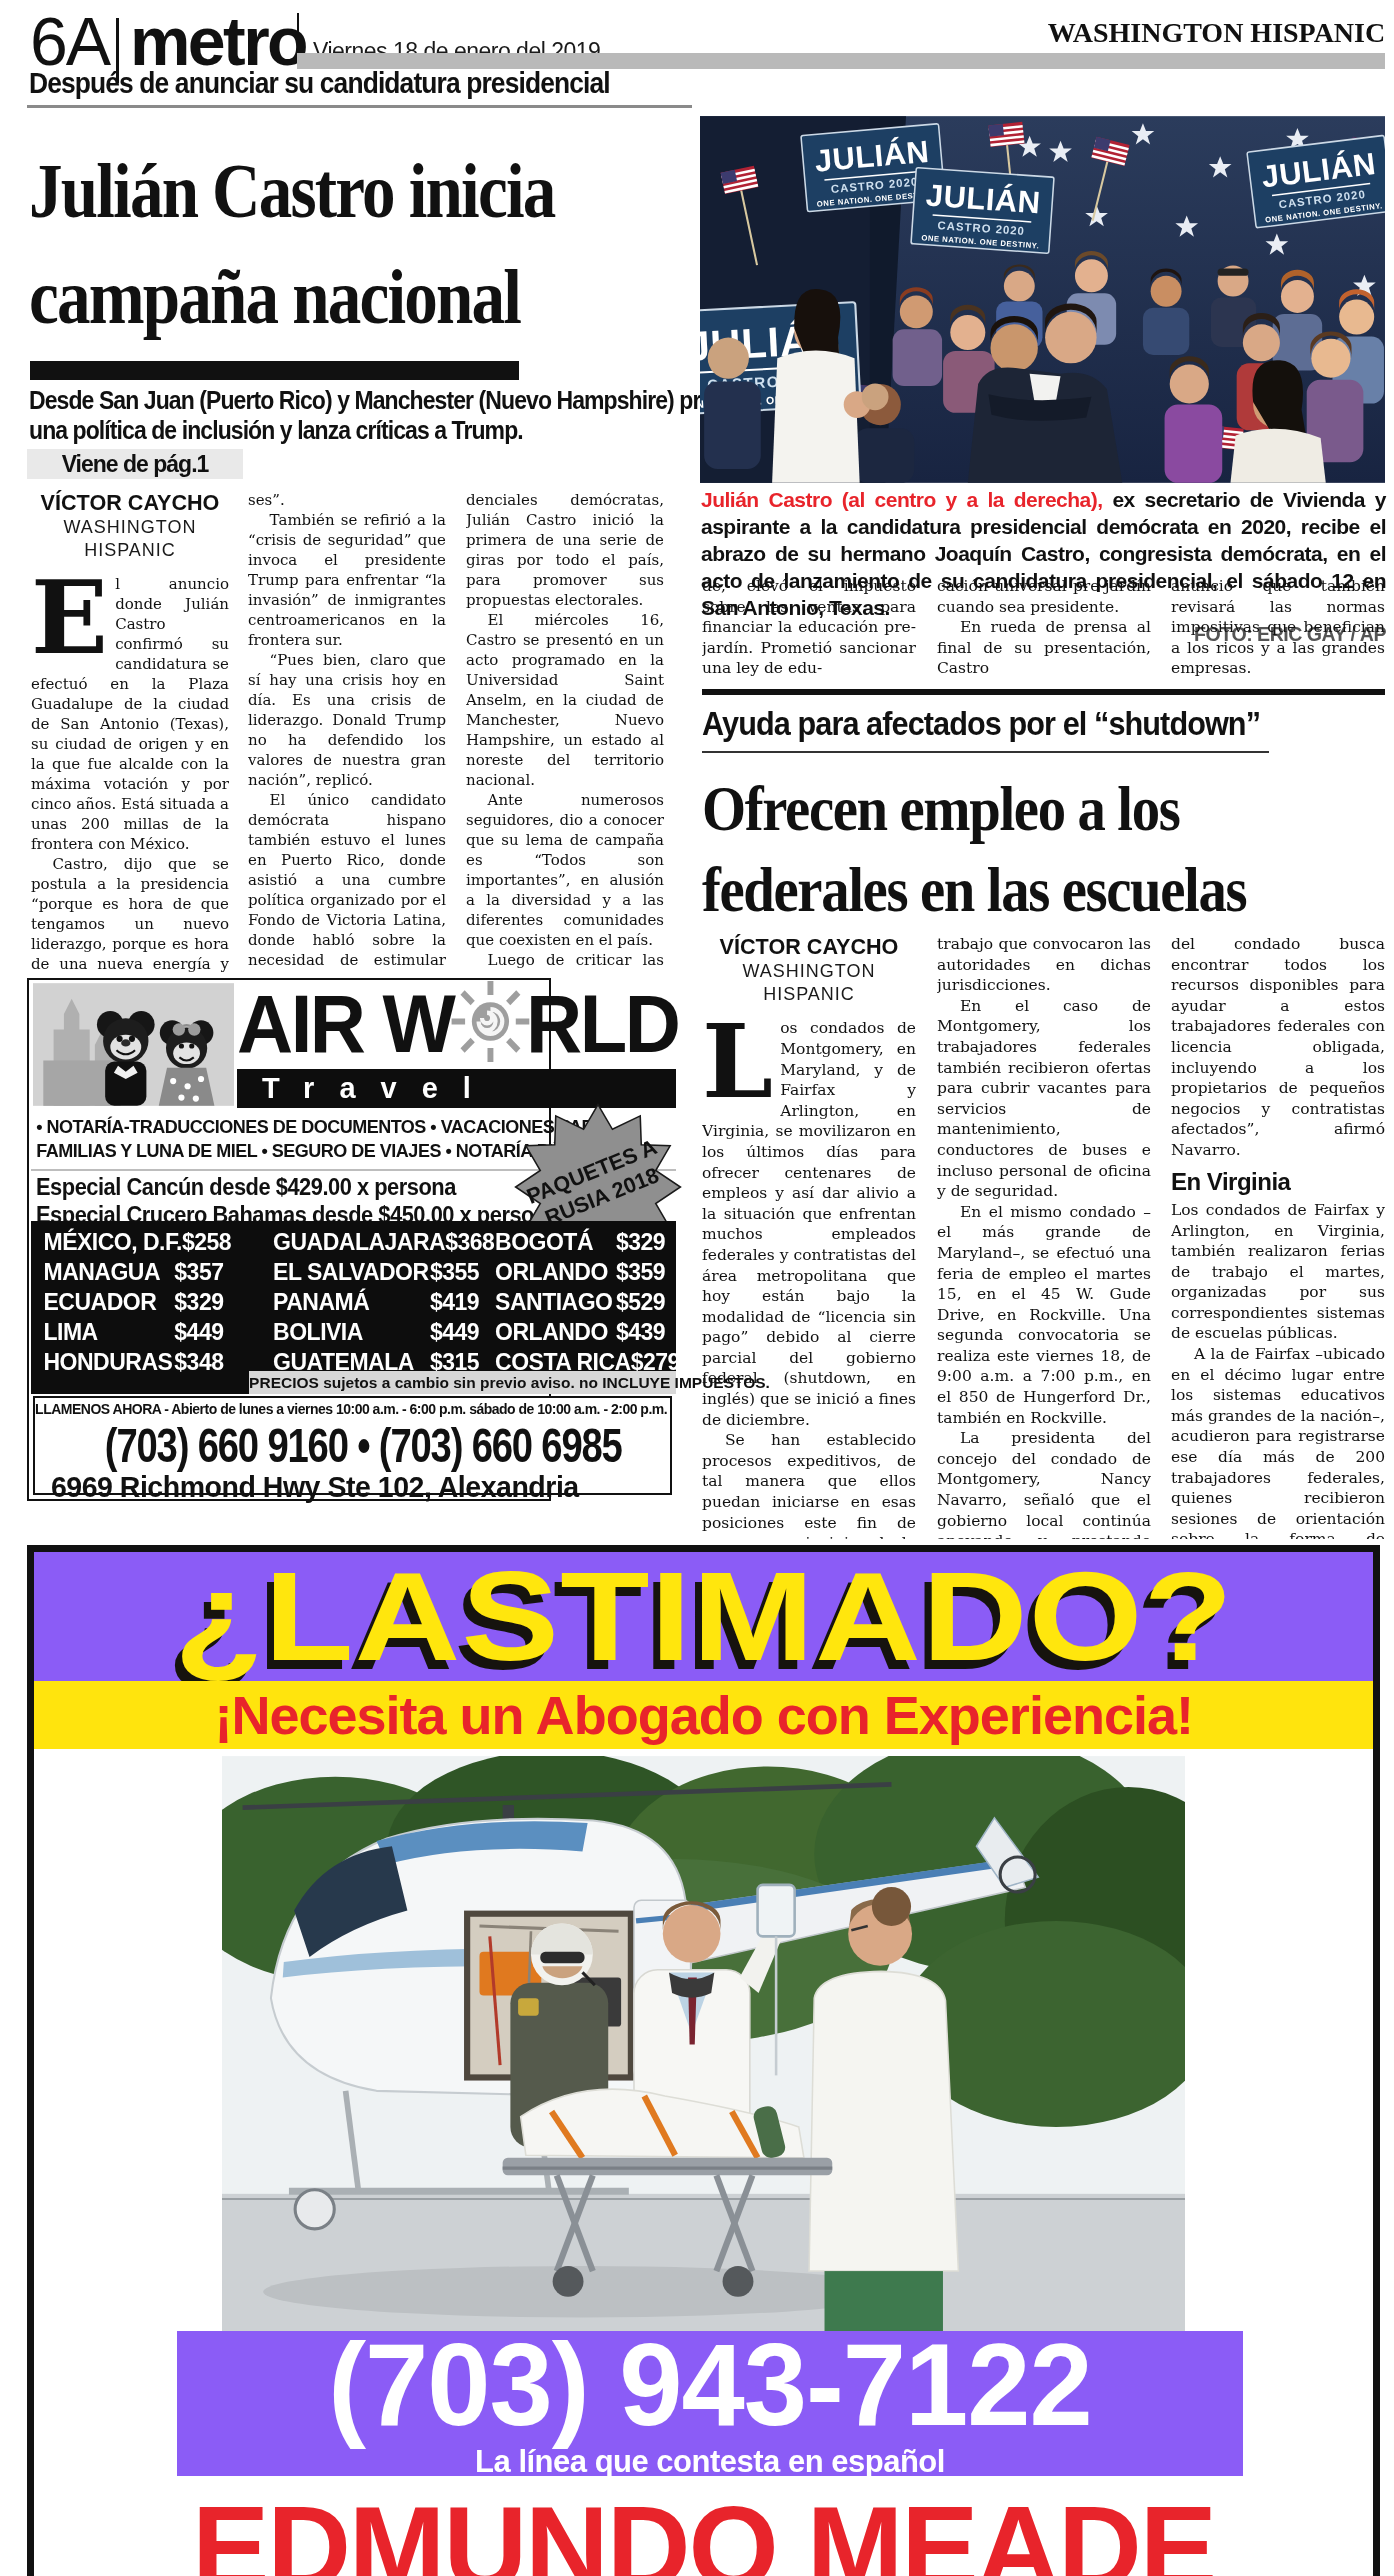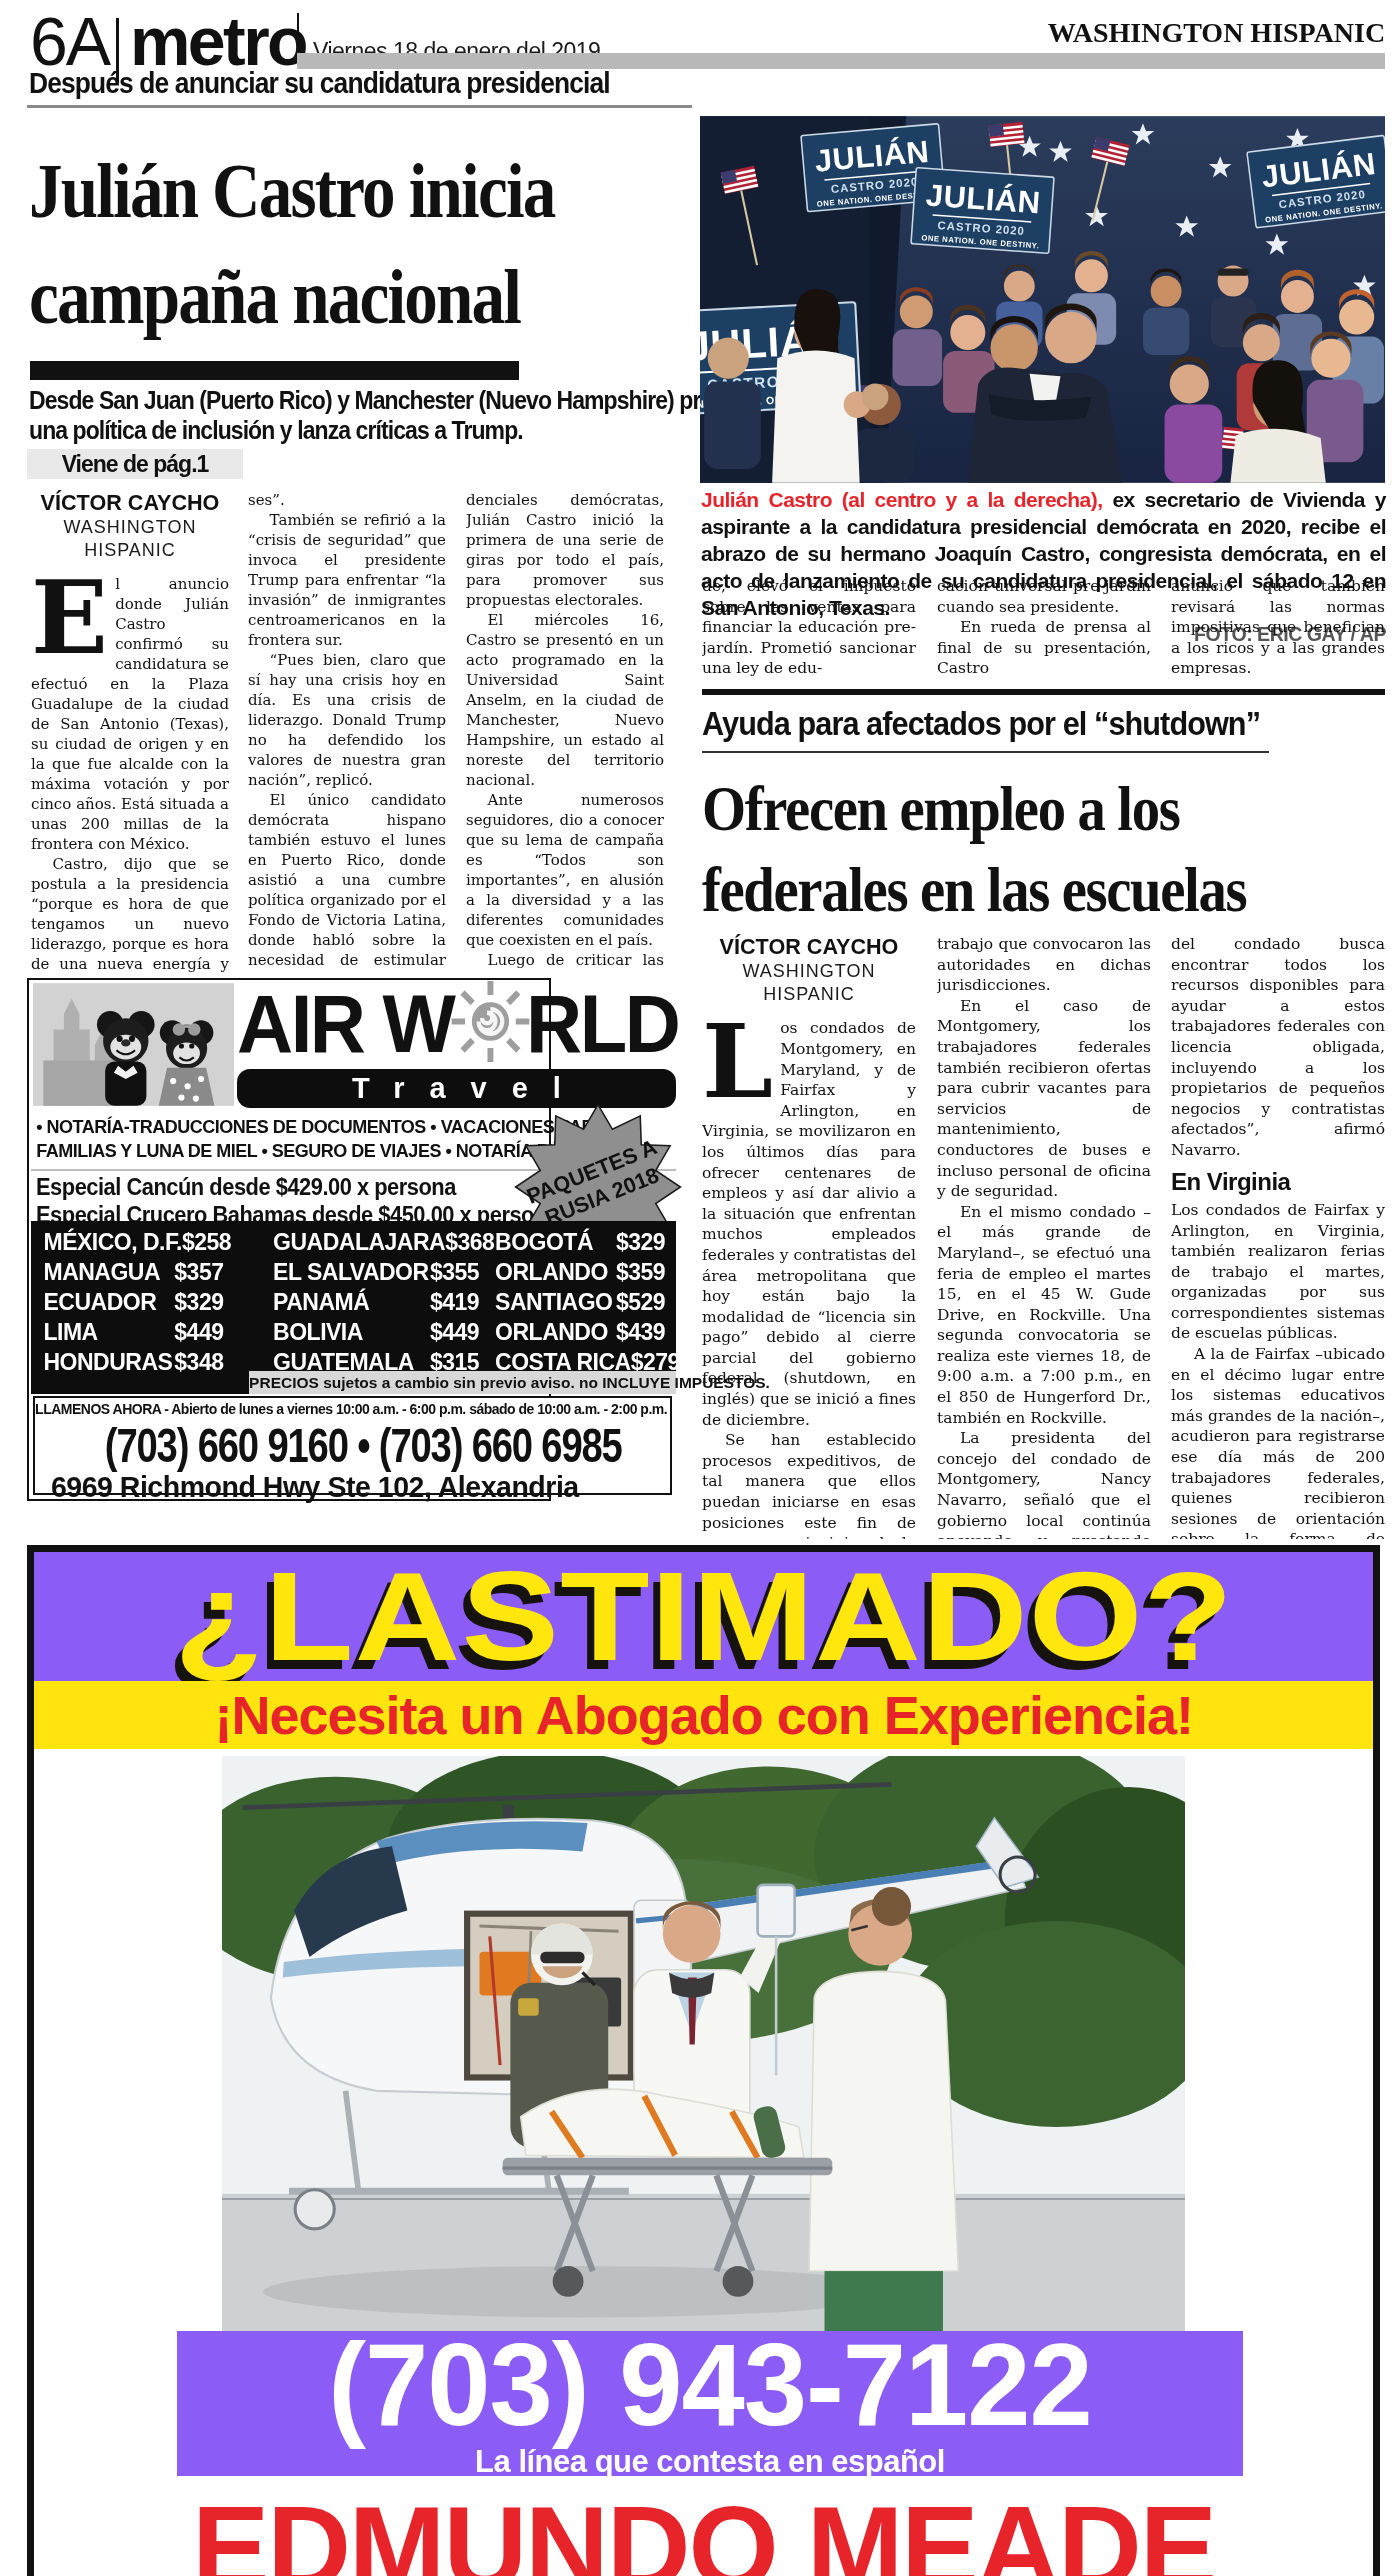--- a/index.html
+++ b/index.html
@@ -24,21 +24,21 @@
   .byline{font-weight:bold;font-size:21.6px;line-height:26px;text-align:center;letter-spacing:0;}
   .byorg{font-size:18px;line-height:23px;text-align:center;letter-spacing:1px;color:#1a1a1a;margin-bottom:12.4px;}
   .cap{font-weight:bold;font-size:21px;line-height:27px;letter-spacing:-0.5px;text-align:justify;}
   .credit{font-size:19.6px;color:#555;text-align:right;font-weight:bold;letter-spacing:-0.5px;}
   .rule{background:#111;}
   .kicker{font-weight:bold;letter-spacing:-1px;white-space:nowrap;}
   .hl{font-family:"Liberation Serif",serif;font-weight:bold;white-space:nowrap;}
   
   .aw{border:2.6px solid #111;background:#fff;}
   .awtitle{font-weight:bold;font-size:81px;letter-spacing:-2.6px;white-space:nowrap;display:flex;align-items:center;}
-  .awtravel{background:#0d0d0d;color:#fff;display:flex;align-items:center;justify-content:center;border-radius:13px;}
+  .awtravel{background:#0d0d0d;color:#fff;display:flex;align-items:center;}
   .awtravel span{font-size:29px;letter-spacing:25px;font-weight:bold;padding-left:25px;}
   .awbul{font-weight:bold;font-size:18px;line-height:24px;letter-spacing:-0.5px;white-space:nowrap;}
   .awspec{font-weight:bold;font-size:23px;line-height:24px;letter-spacing:-0.5px;white-space:nowrap;}
   .awtab{background:#0d0d0d;color:#fff;}
   .awrow{display:flex;justify-content:space-between;font-weight:bold;font-size:23px;line-height:30px;
          letter-spacing:-0.5px;white-space:nowrap;}
   .awdisc{background:#d8d8d8;color:#111;font-weight:bold;font-size:15.5px;display:flex;align-items:center;justify-content:flex-start;white-space:nowrap;}
   .awbox{border:2.1px solid #111;background:#fff;}
   .awhours{font-weight:bold;font-size:14px;letter-spacing:-0.5px;white-space:nowrap;}
   .awphone{font-weight:bold;font-size:49px;letter-spacing:-1.5px;white-space:nowrap;}

